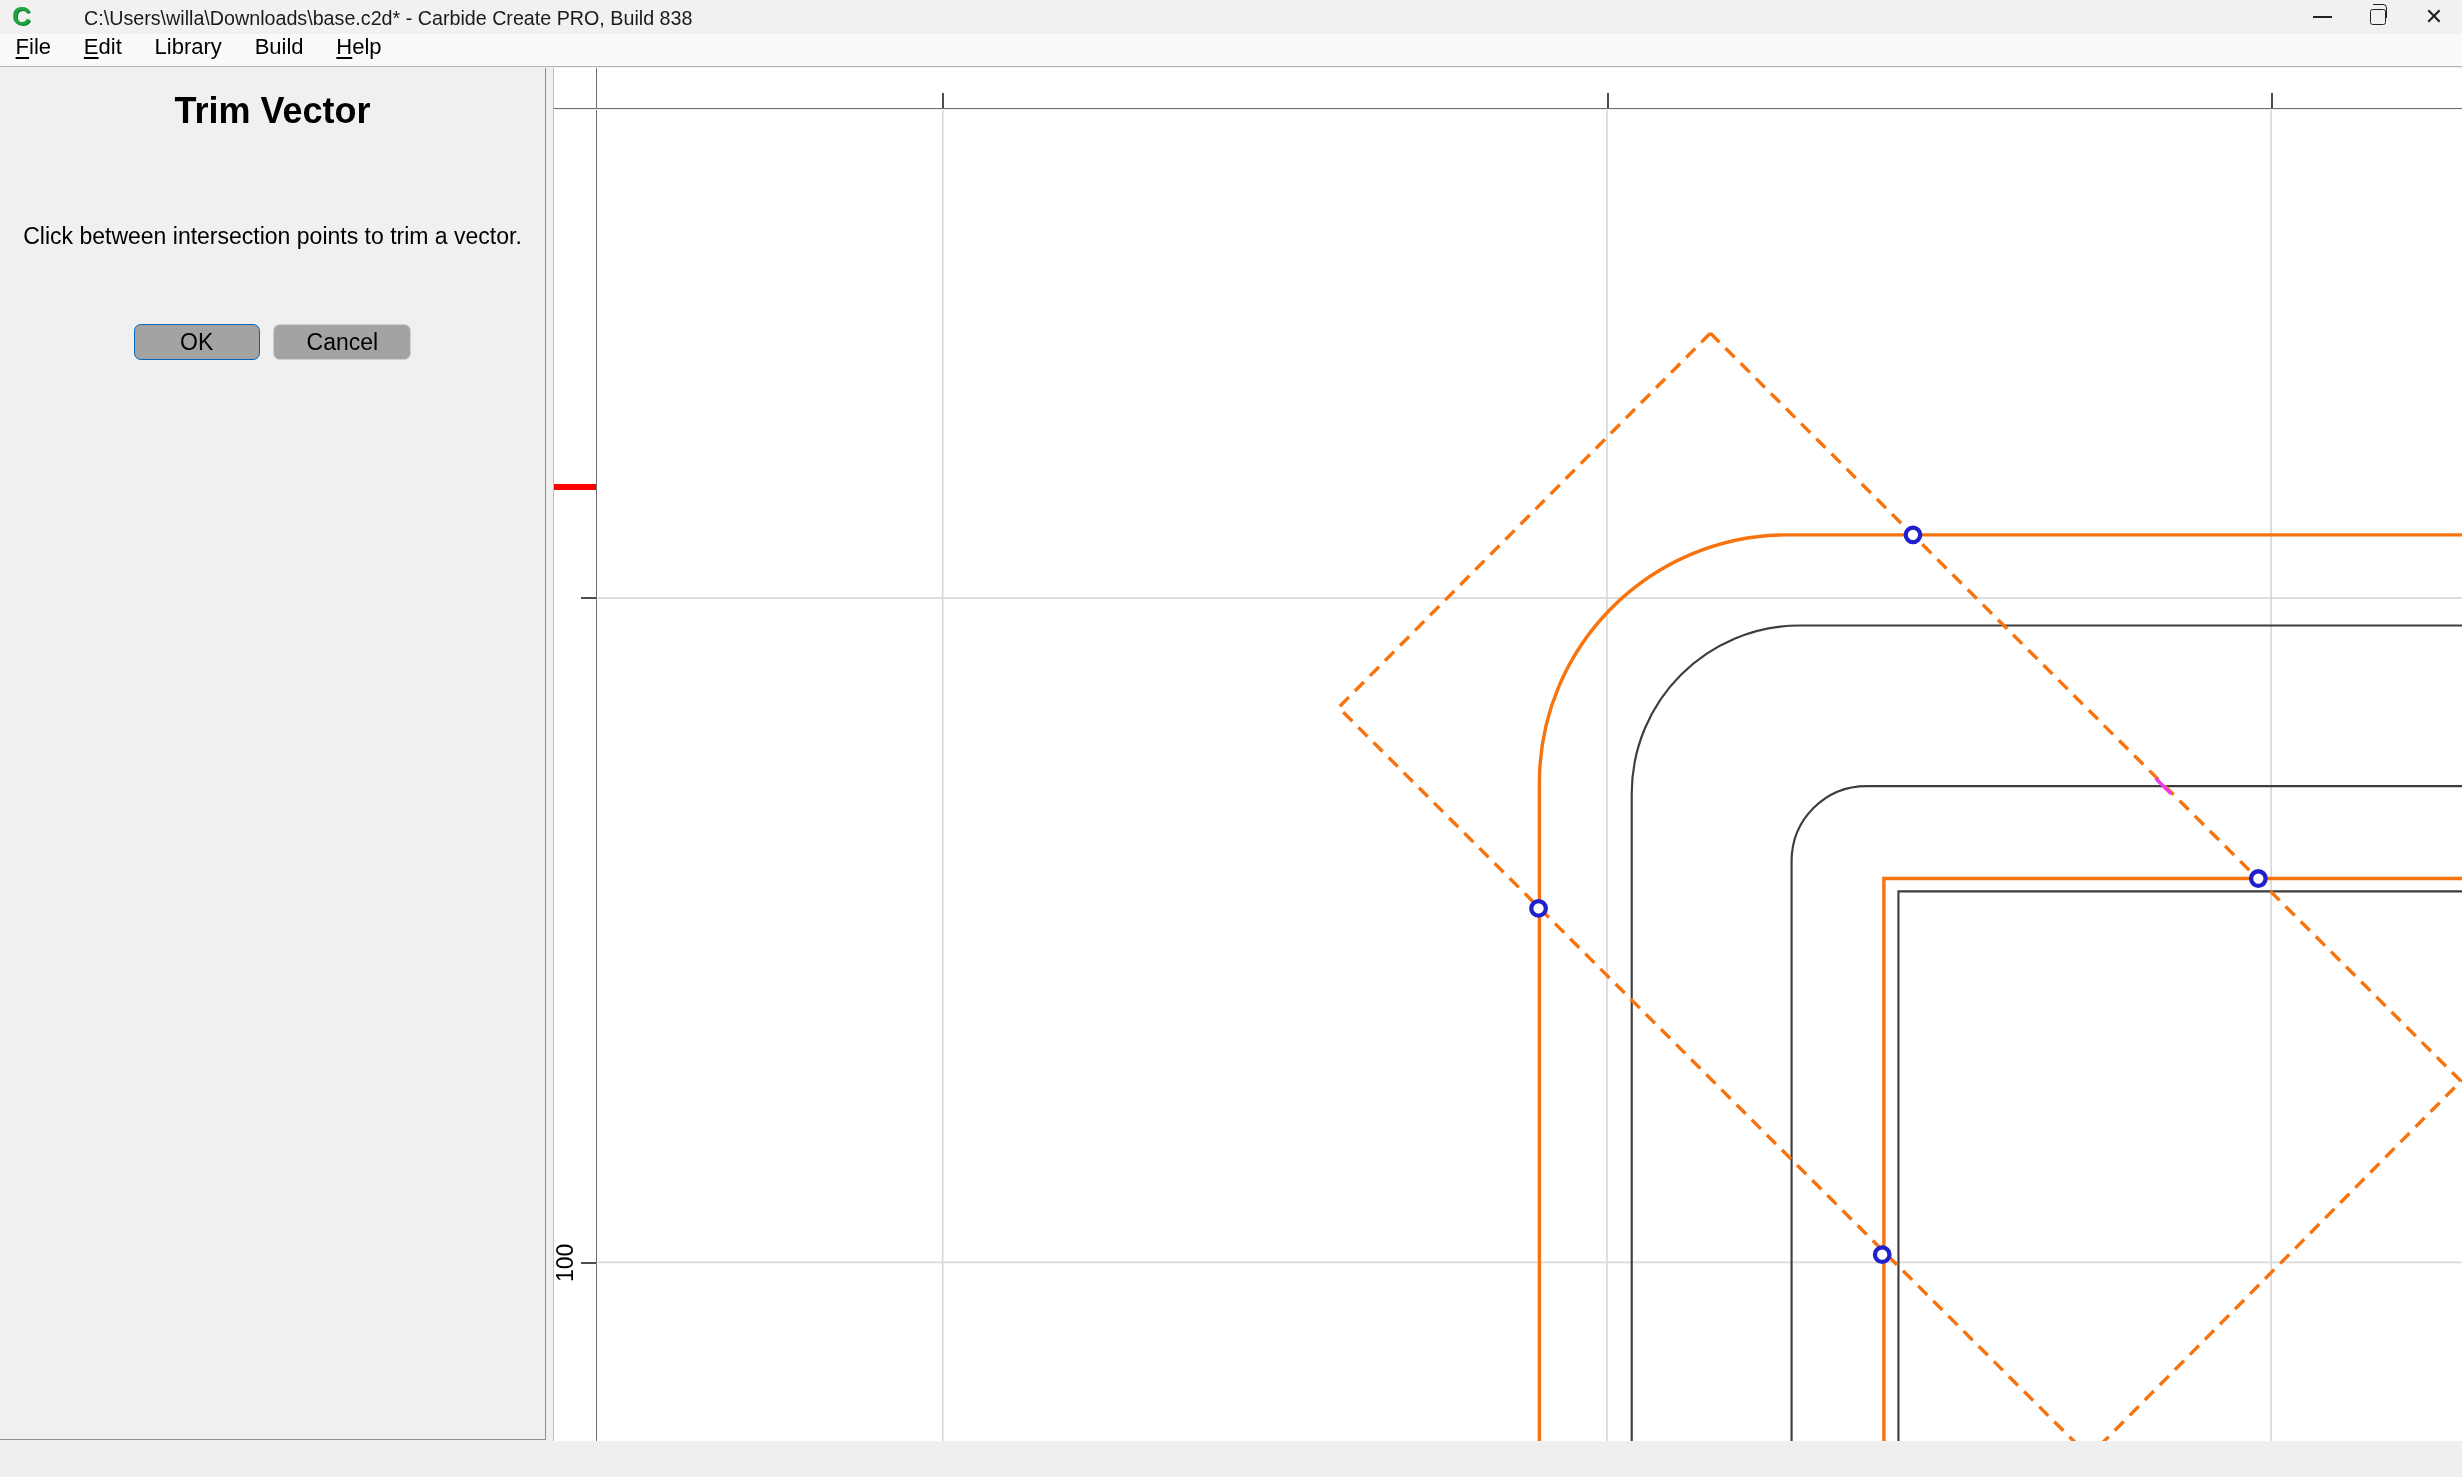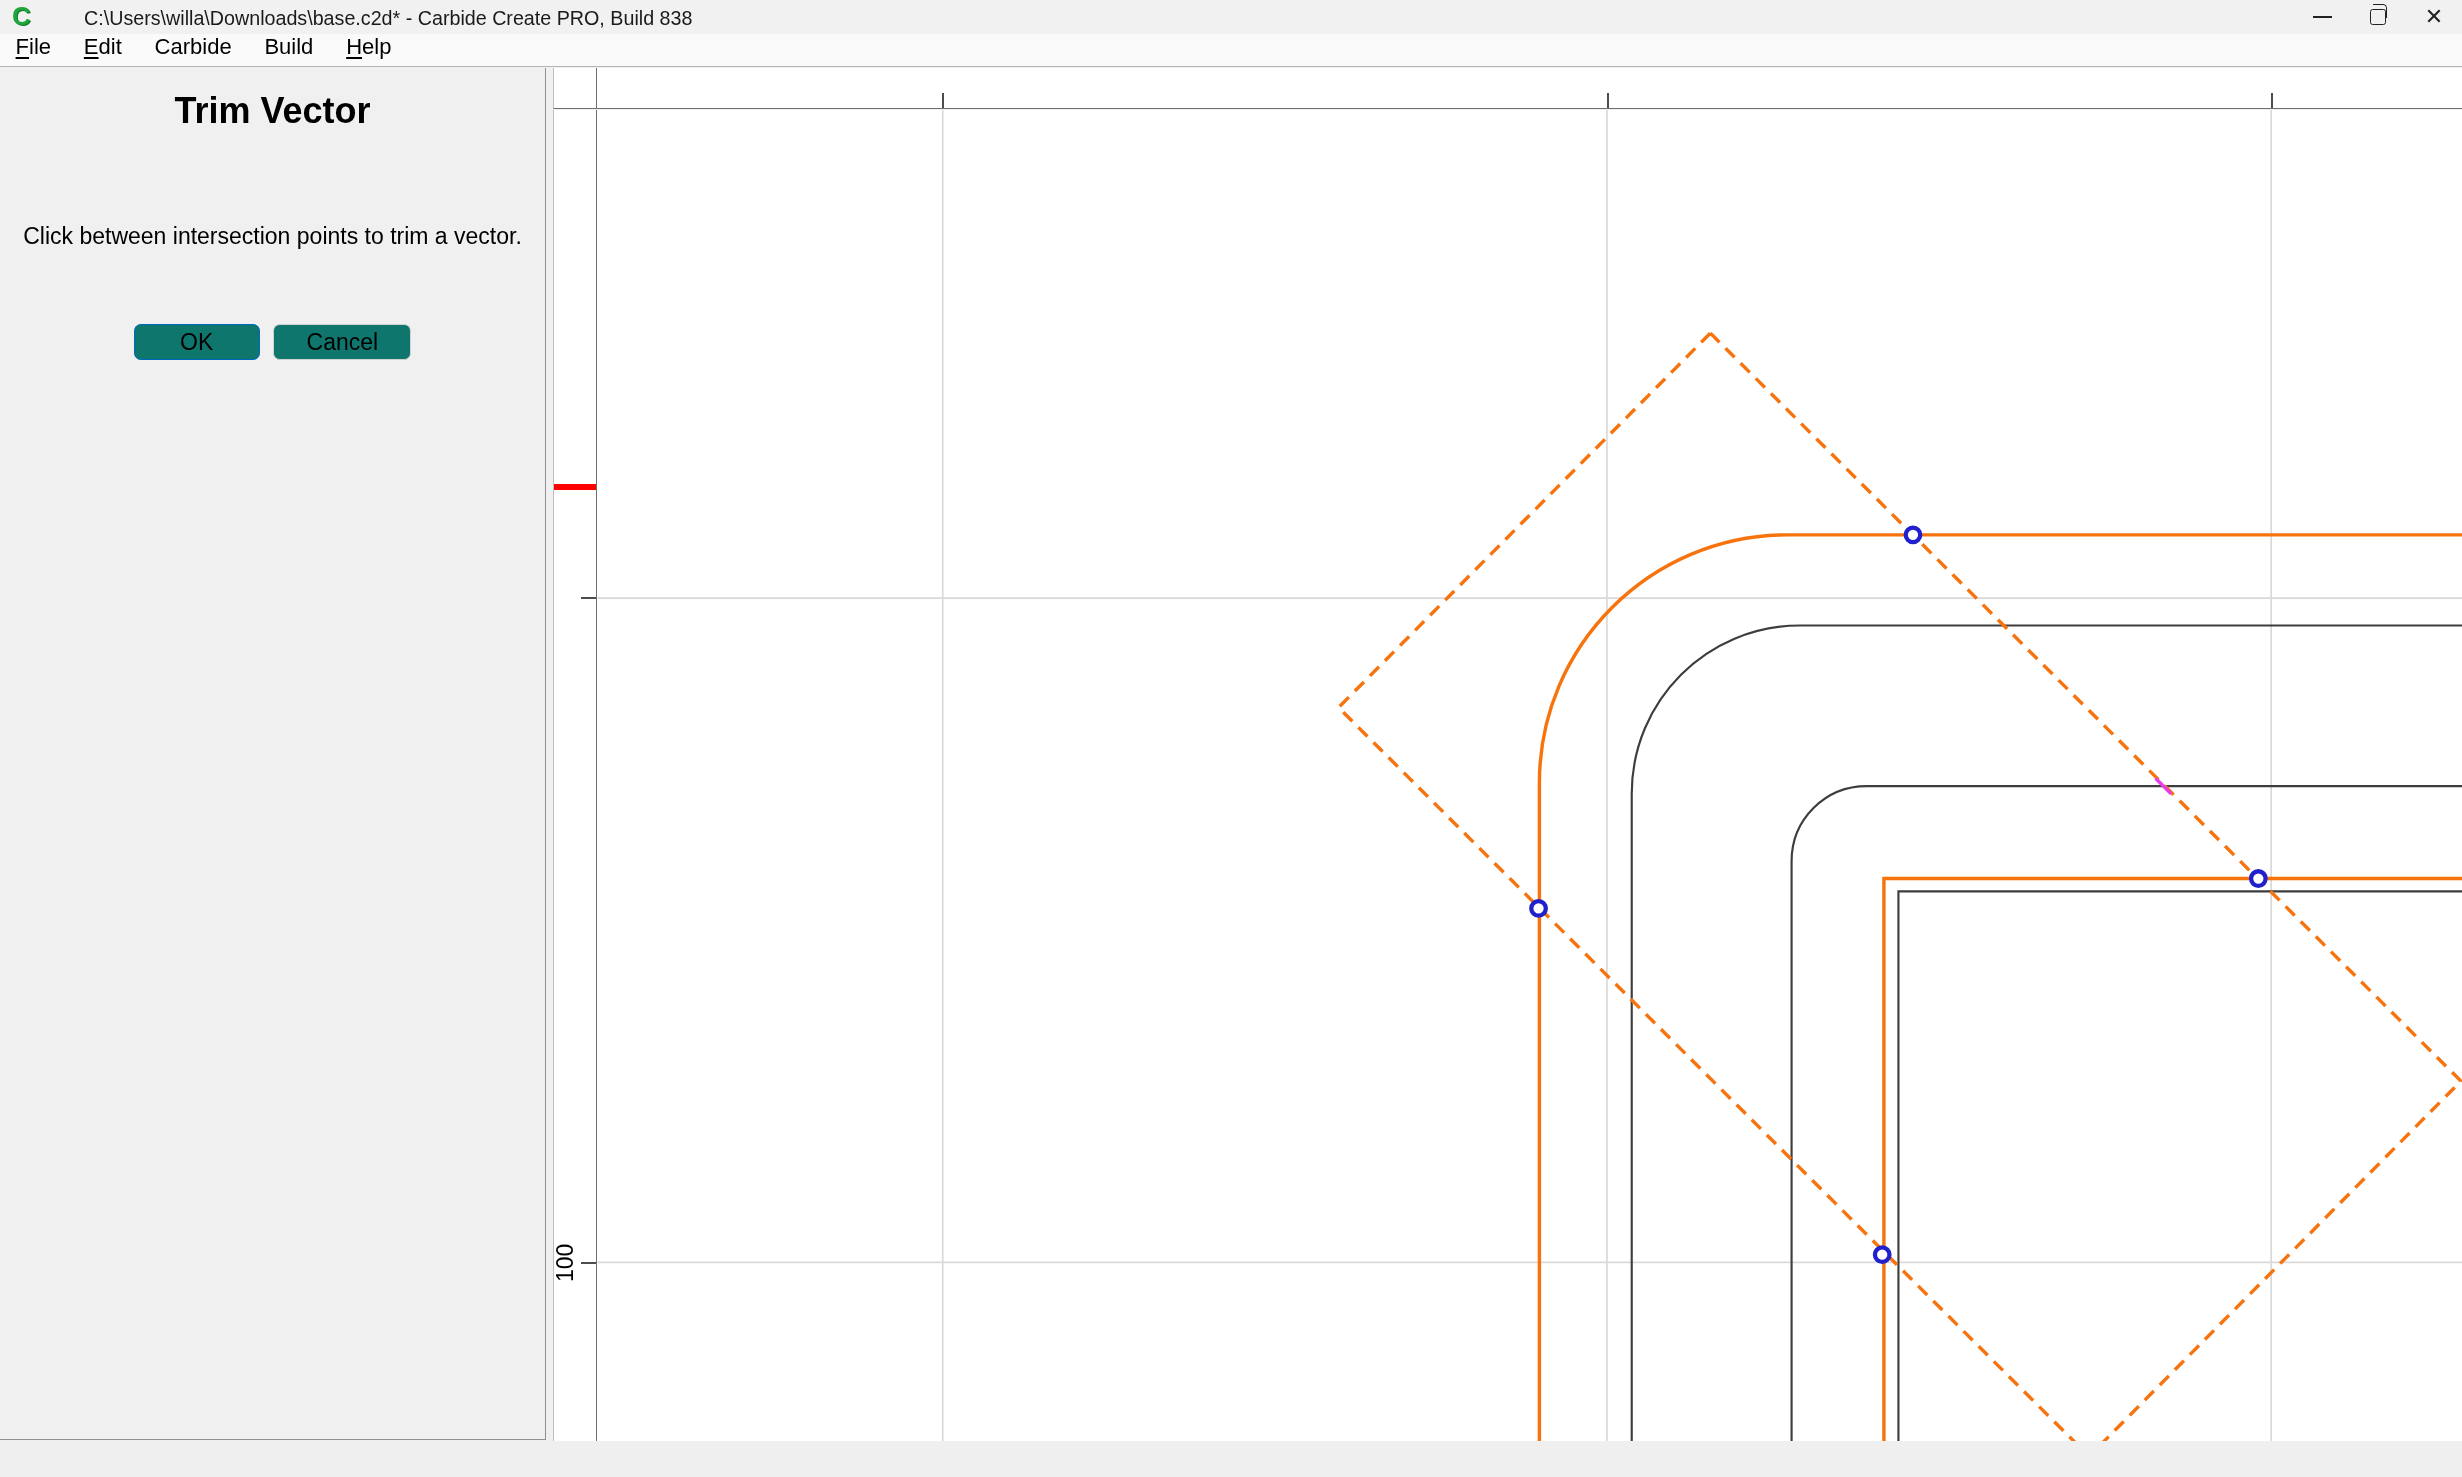--- a/index.html
+++ b/index.html
@@ -24,21 +24,21 @@
   .menu-item{padding:0 13px;margin-right:6.8px;font-size:22px;color:#000;}
   .menu-item u{text-decoration:underline;text-underline-offset:2.6px;}
   
   #panel{position:absolute;left:0;top:68px;width:545px;height:1371px;background:#f0f0f0;
          border-right:1.7px solid #8f8f8f;border-bottom:1.7px solid #8f8f8f;box-sizing:content-box;}
   #dialog-title{margin-top:22px;text-align:center;font-size:36px;font-weight:700;color:#000;}
   #dialog-instructions{position:absolute;left:0;top:150px;width:100%;text-align:center;
          font-size:23px;line-height:36px;color:#000;}
   #dialog-buttons{position:absolute;left:0;top:256px;width:100%;height:36px;
          display:flex;justify-content:center;gap:13.7px;}
-  .dlg-btn{height:36px;background:#0f766e;border-radius:6.8px;font-size:23px;color:#000;
+  .dlg-btn{height:36px;background:#a3a3a3;border-radius:6.8px;font-size:23px;color:#000;
          display:flex;align-items:center;justify-content:center;box-sizing:border-box;}
   #ok-button{width:126px;border:1.7px solid #0067c0;}
   #cancel-button{width:138px;border:1.7px solid #d2d2d2;}
   
   #corner-box{position:absolute;left:553px;top:68px;width:42px;height:40px;background:#fff;
         border-right:1.7px solid #6f6f6f;border-bottom:1.7px solid #6f6f6f;border-left:0.9px solid #bdbdbd;}
   #top-ruler{position:absolute;left:597px;top:68px;width:1866px;height:40px;background:#fff;
         border-bottom:1.7px solid #6f6f6f;}
   .htick{position:absolute;bottom:0;width:1.7px;height:15.4px;background:#4d4d4d;}
   #left-ruler{position:absolute;left:553px;top:110px;width:42px;height:1331px;background:#fff;
@@ -69,21 +69,21 @@
       </div>
       <div class="win-btn">
         <span class="close-glyph">✕</span>
       </div>
     </div>
   </div>
 
   <div id="menubar">
       <span class="menu-item"><u>F</u>ile</span>
       <span class="menu-item"><u>E</u>dit</span>
-      <span class="menu-item">Carbide</span>
+      <span class="menu-item">Library</span>
       <span class="menu-item">Build</span>
       <span class="menu-item"><u>H</u>elp</span>
     </div>
 
   <div id="panel">
     <div id="dialog-title">Trim Vector</div>
     <div id="dialog-instructions">
       <div>Click between intersection points to trim a vector.</div>
     </div>
     <div id="dialog-buttons">

